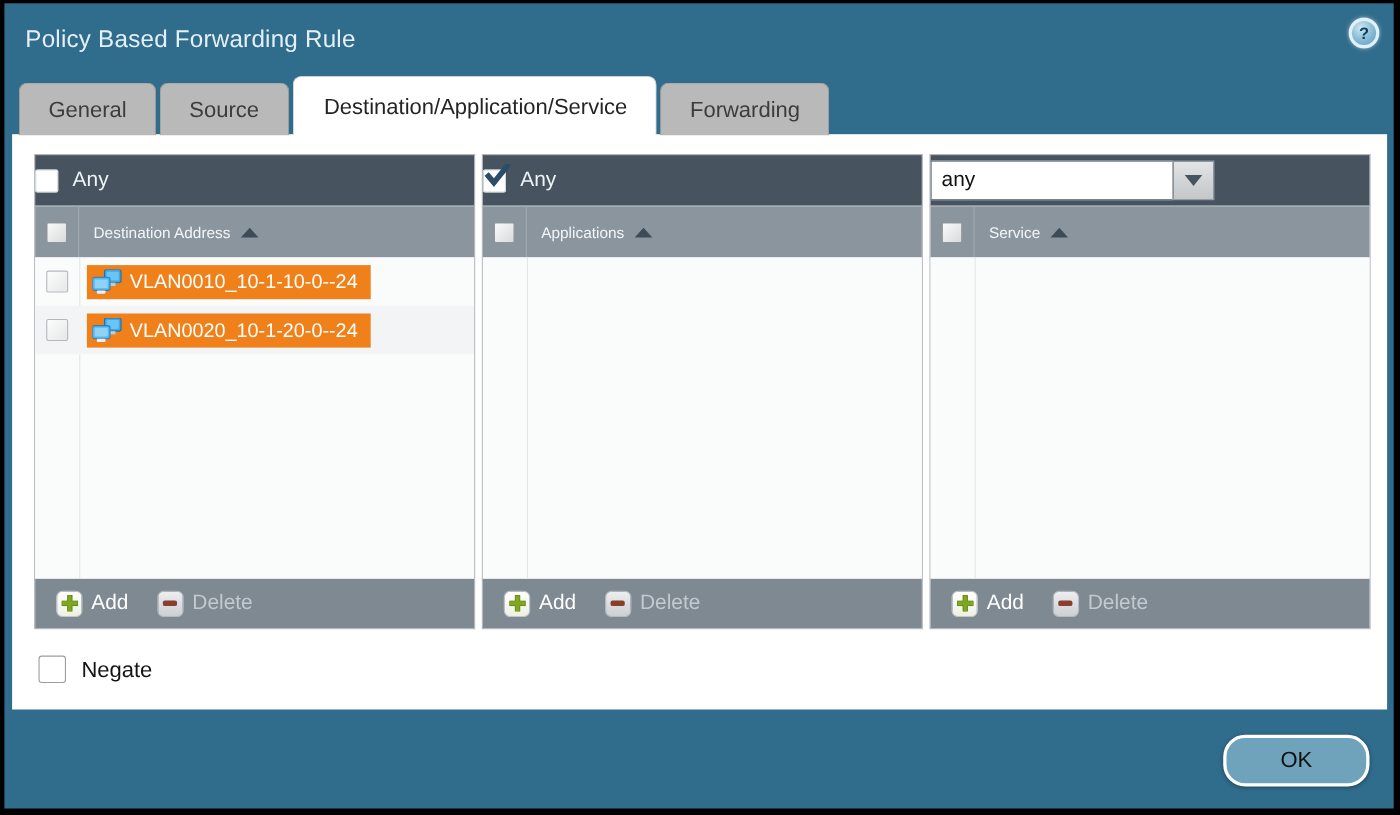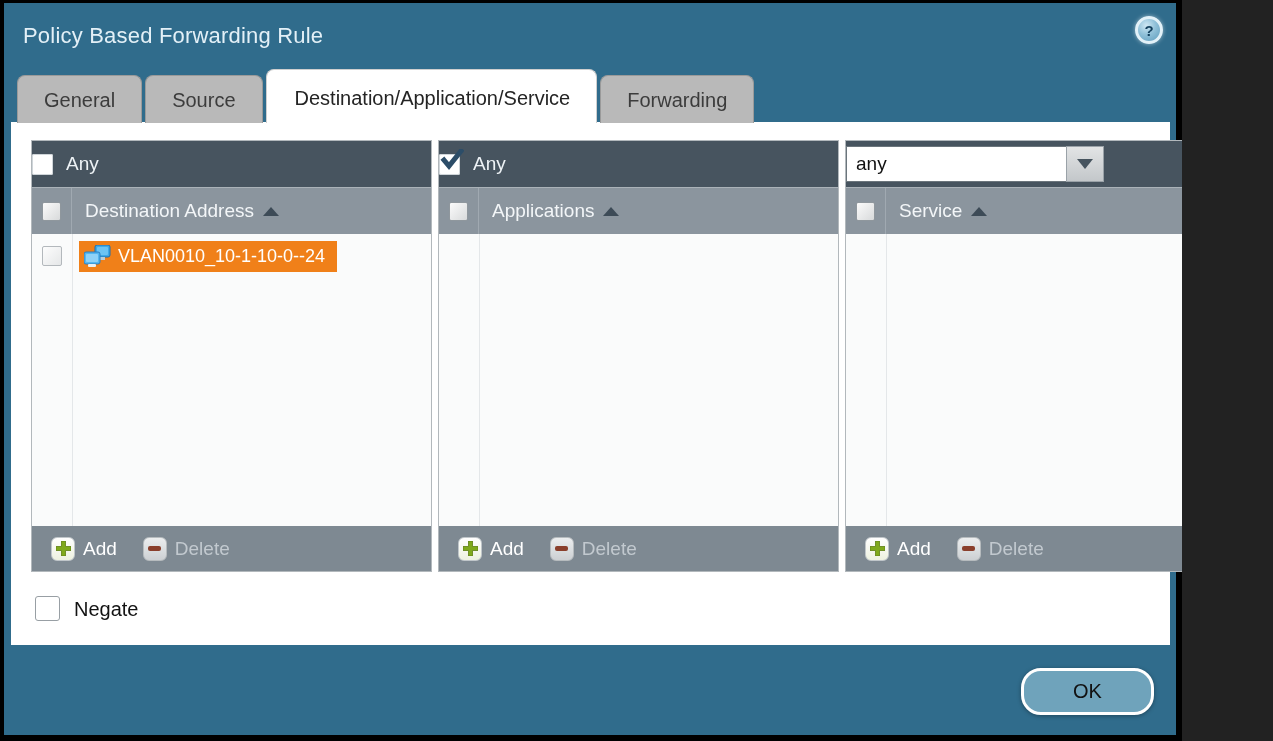--- a/index.html
+++ b/index.html
@@ -1,19 +1,19 @@
 <!DOCTYPE html>
 <html><head>
 <meta charset="utf-8">
 <style>
   * { margin:0; padding:0; box-sizing:border-box; }
   html,body { background:#222; }
   body { font-family:"Liberation Sans", sans-serif; }
 
-  .screen { position:relative; width:1182px; height:741px; background:#000; overflow:hidden; }
+  .screen { position:relative; width:1273px; height:741px; background:#000; overflow:hidden; }
   .dialog { position:absolute; left:4px; top:3px; right:6px; bottom:6px; background:#306c8c; }
 
   
   .titlebar { position:relative; height:62px; }
   .title { position:absolute; left:19px; top:20px; font-size:22px; color:#e3f0f7; letter-spacing:.2px; }
   .help-btn { position:absolute; top:13px; right:13px; width:28px; height:28px; border-radius:50%;
     background:radial-gradient(circle at 38% 30%, #cfe8f4 0%, #8fc0d8 45%, #5d9cbd 100%);
     border:3px solid #e2f1f8; box-shadow:0 0 4px rgba(255,255,255,.5);
     display:flex; align-items:center; justify-content:center;
     font-weight:bold; font-size:15px; color:#123f5c; cursor:pointer; }
@@ -28,21 +28,21 @@
   .content { position:absolute; top:119px; left:7px; right:6px; height:523px; background:#ffffff; z-index:1; }
   .columns { position:absolute; top:18px; left:20px; display:flex; gap:6px; }
   .col { width:401px; height:432px; border:1px solid #b2b8bc; display:flex; flex-direction:column; background:#fafbfb; }
 
   .any-row { flex:none; height:46px; background:#47545f; display:flex; align-items:center; padding:0 0; }
   .any-row .any-label { color:#eef3f6; font-size:19px; margin-left:13px; }
 
   .hdr-row { flex:none; height:47px; background:#8b959e; border-top:1px solid #aab2b8; display:flex; align-items:center; }
   .cb-cell { flex:none; width:40px; display:flex; align-items:center; justify-content:center; align-self:stretch; }
   .hdr-row .cb-cell { border-right:1px solid #a0a9b1; }
-  .hdr-label { color:#f3f6f8; font-size:19px; margin-left:13px; }
+  .hdr-label { color:#f3f6f8; font-size:14px; margin-left:13px; }
   .sort-arrow { width:0; height:0; border-left:8px solid transparent; border-right:8px solid transparent;
     border-bottom:9px solid #3d4b57; margin-left:9px; display:inline-block; }
 
   .list { flex:1; position:relative; background:#fafbfb; overflow:hidden; }
   .list .v-sep { position:absolute; left:40px; top:0; bottom:0; border-left:1px solid #e4e7e9; }
   .row { height:44px; display:flex; align-items:center; position:relative;text-align:right; }
   .row.alt { background:#f3f4f5; }
   .chip { display:inline-flex; align-items:center; height:31px; background:#f08019; color:#ffffff;
     font-size:18px; padding:0 12px 0 5px; margin-left:7px; gap:7px; cursor:pointer; }
 
@@ -134,20 +134,36 @@
                   <rect x="11" y="0" width="15" height="12" rx="2" fill="#3fa9e8" stroke="#1c6fae"></rect>
                   <rect x="13" y="2" width="11" height="8" rx="1" fill="#6cc4f4"></rect>
                   <rect x="16" y="12" width="5" height="3" fill="#b9cdd9"></rect>
                   <rect x="0" y="7" width="16" height="12" rx="2" fill="#55b7f0" stroke="#2a7fc0"></rect>
                   <rect x="2" y="9" width="12" height="8" rx="1" fill="#8ed2f8"></rect>
                   <rect x="4" y="19" width="8" height="3" rx="1" fill="#e9eff3"></rect>
                 </svg>
                 <span>VLAN0010_10-1-10-0--24</span>
               </span>
             </div>
+            <div class="row alt">
+              <div class="cb-cell">
+                  <div class="cb cb-rowbox"></div>
+                </div>
+              <span class="chip">
+                <svg class="net-icon" width="27" height="23" viewBox="0 0 27 23">
+                  <rect x="11" y="0" width="15" height="12" rx="2" fill="#3fa9e8" stroke="#1c6fae"></rect>
+                  <rect x="13" y="2" width="11" height="8" rx="1" fill="#6cc4f4"></rect>
+                  <rect x="16" y="12" width="5" height="3" fill="#b9cdd9"></rect>
+                  <rect x="0" y="7" width="16" height="12" rx="2" fill="#55b7f0" stroke="#2a7fc0"></rect>
+                  <rect x="2" y="9" width="12" height="8" rx="1" fill="#8ed2f8"></rect>
+                  <rect x="4" y="19" width="8" height="3" rx="1" fill="#e9eff3"></rect>
+                </svg>
+                <span>VLAN0020_10-1-20-0--24</span>
+              </span>
+            </div>
           </div>
           <div class="col-footer">
             <div class="tool">
               <span class="icon-add">
                 <svg width="15" height="15" viewBox="0 0 15 15">
                     <path d="M5.5 0h4v5.5H15v4H9.5V15h-4V9.5H0v-4h5.5z" fill="#7fa91c" stroke="#5d7d12" stroke-width="0.8"></path>
                   </svg>
               </span>
               <span class="tool-label">Add</span>
             </div>

